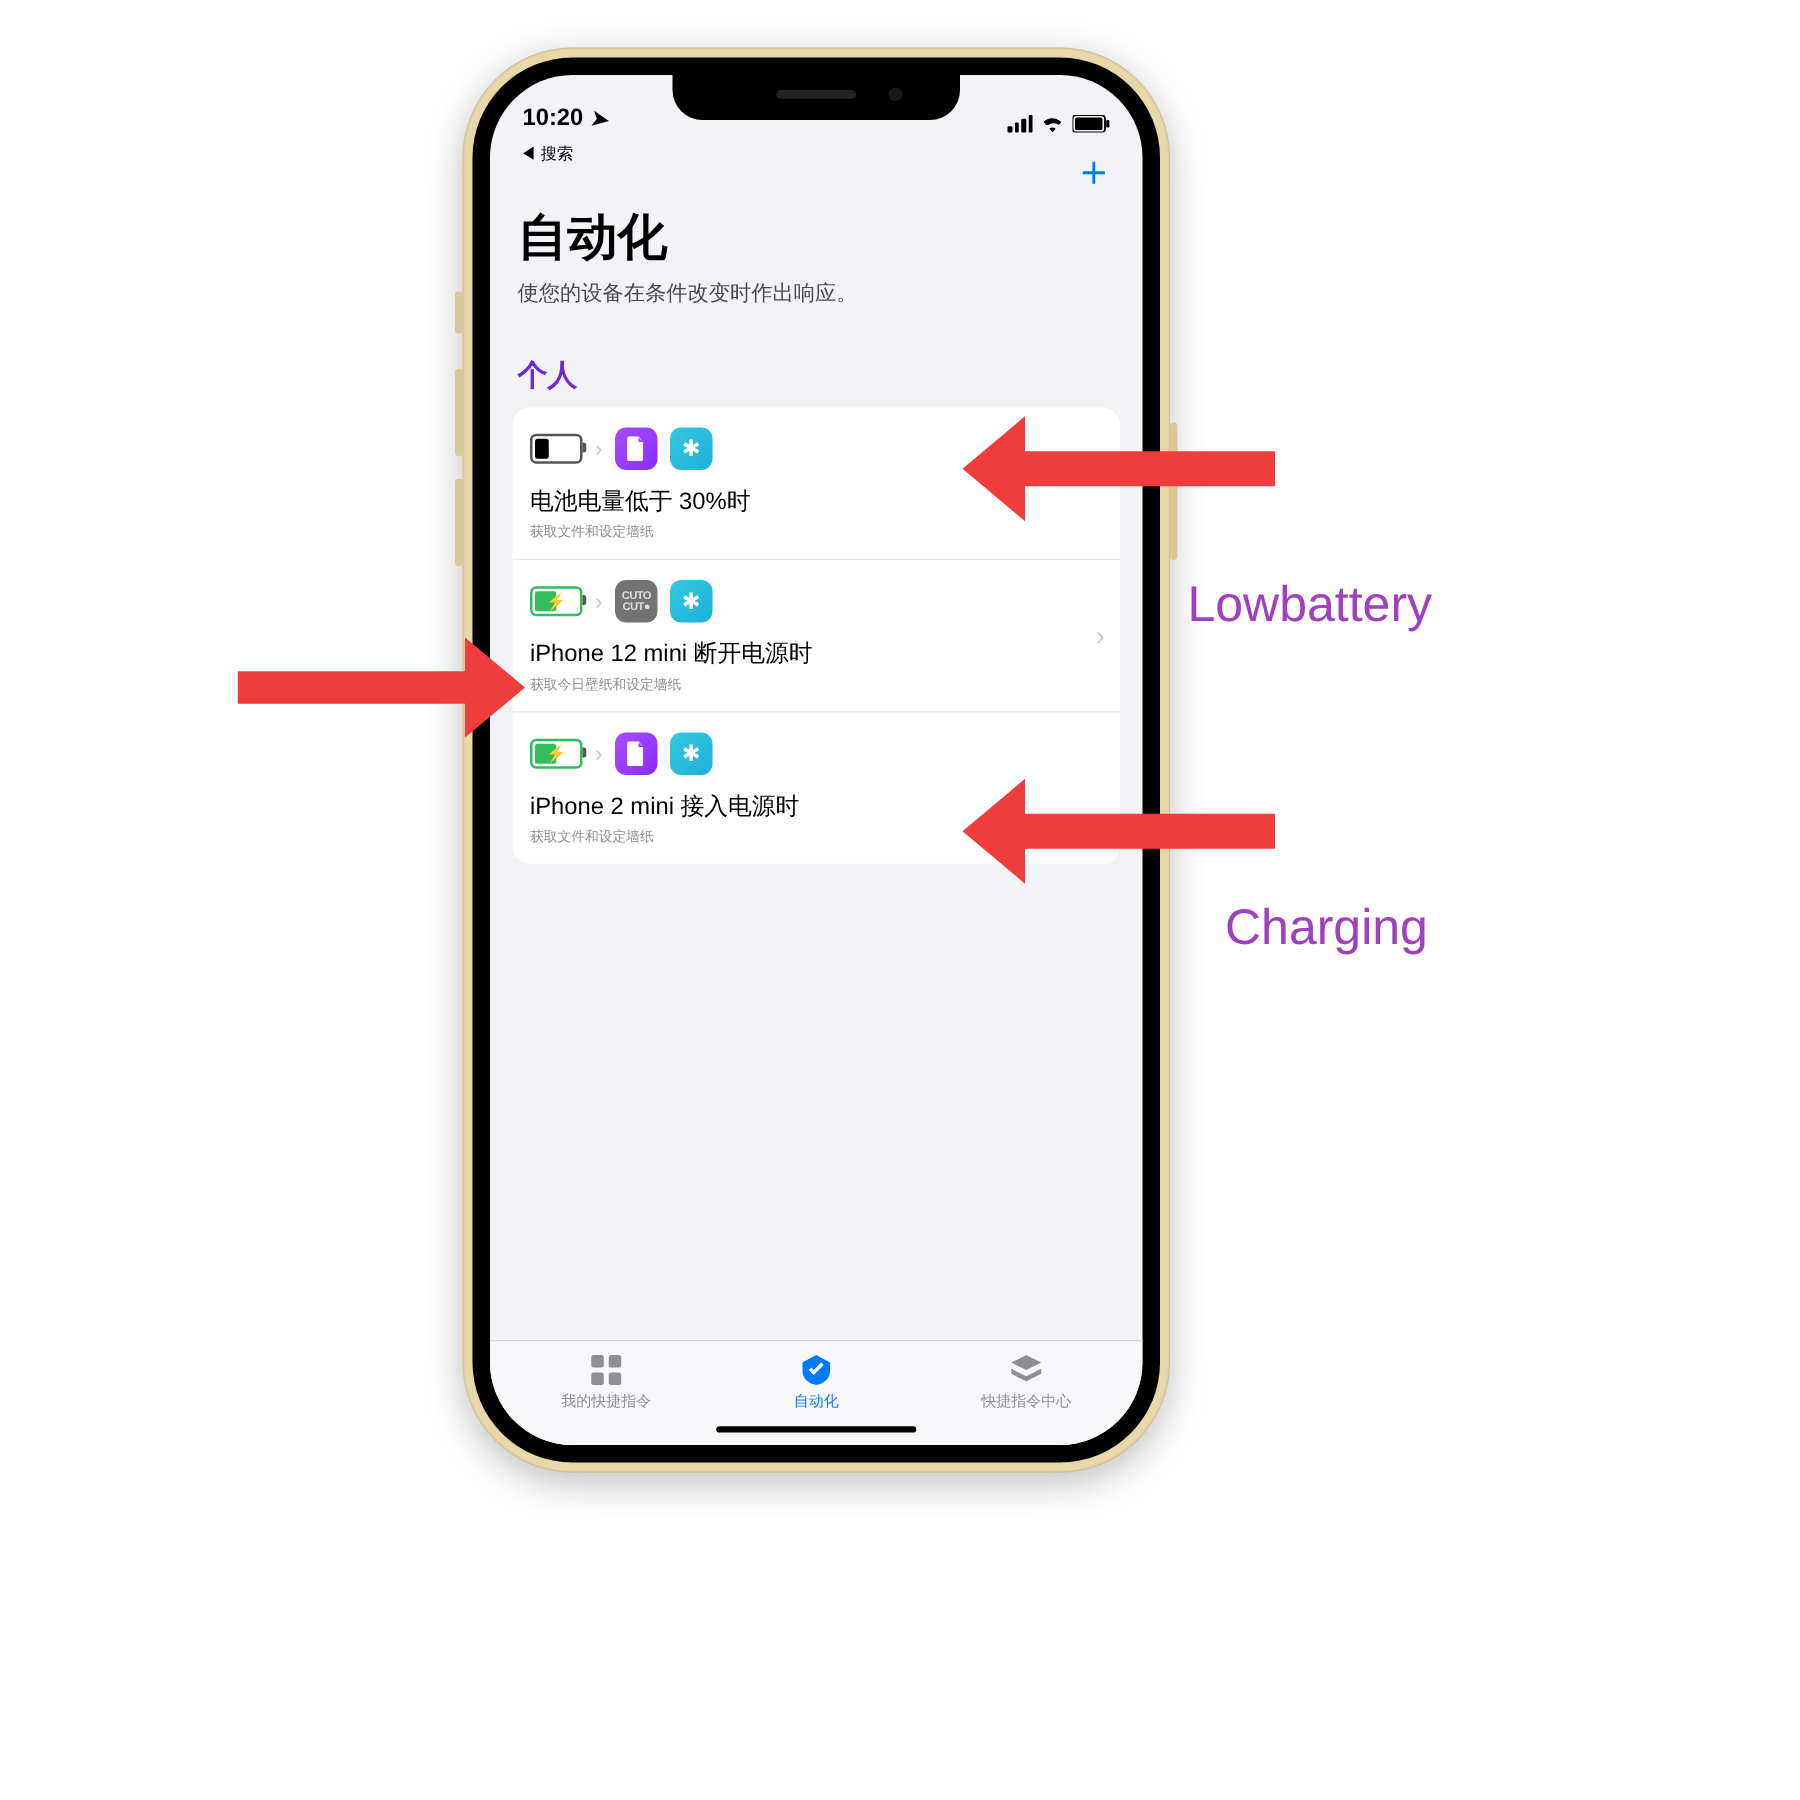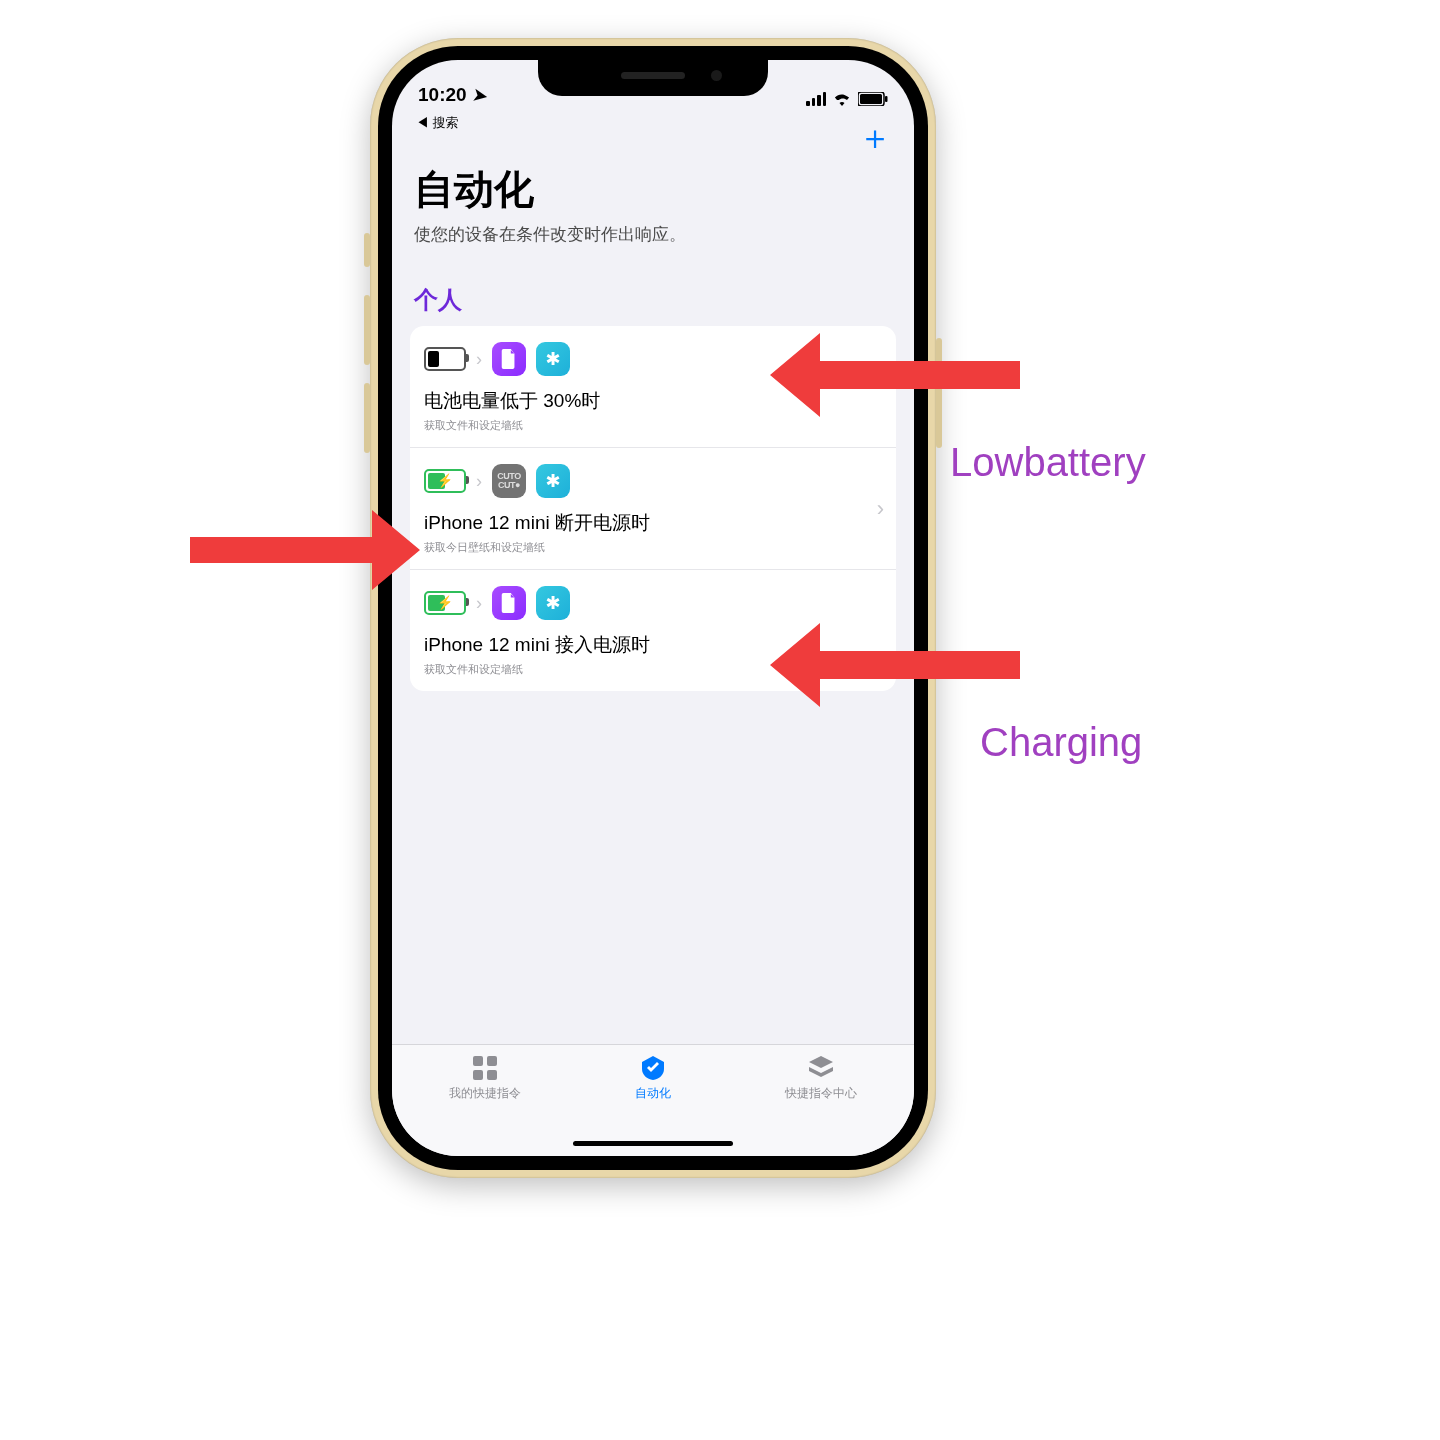--- a/index.html
+++ b/index.html
@@ -230,21 +230,21 @@
     position:absolute; left:2px; top:2px; bottom:2px; width:45%; background:#2fbe5a; border-radius:2px;
   }
   .trigger-charge b {
     position:absolute; left:50%; top:50%; transform:translate(-50%,-52%); color:#000; font-size:13px; font-weight:900;
   }
 
   
   .tabbar {
     position: absolute;
     bottom: 0; left: 0; right: 0;
-    height: 112px;
+    height: 84px;
     background: rgba(248,248,250,.94);
     border-top: 1px solid #d6d6da;
     display: flex;
     justify-content: space-around;
     align-items: flex-start;
     padding-top: 10px;
     box-sizing: border-box;
   }
   .tab {
     display: flex; flex-direction: column; align-items: center; gap: 4px;
@@ -367,21 +367,21 @@
                 <b>⚡</b>
               </span>
             <span class="gly-arrow">›</span>
             <span class="chip chip-purple">
               <svg width="18" height="20" viewBox="0 0 18 22">
                   <path fill="#fff" d="M3 0h8l4 5v15a2 2 0 0 1-2 2H3a2 2 0 0 1-2-2V2a2 2 0 0 1 2-2zm8 1v4h4"></path>
                 </svg>
             </span>
             <span class="chip chip-blue">✱</span>
           </div>
-          <div class="title">iPhone 12 mini 接入电源时</div>
+          <div class="title">iPhone 2 mini 接入电源时</div>
           <div class="sub">获取文件和设定墙纸</div>
         </div>
 
       </div>
 
       <div class="tabbar">
         <div class="tab">
           <span class="ticon">
             <svg width="26" height="26" viewBox="0 0 26 26">
                 <rect x="1" y="1" width="10" height="10" rx="2" fill="#8e8e93"></rect>
@@ -411,21 +411,21 @@
         </div>
         <div class="home-ind"></div>
       </div>
 
     </div>
   </div>
 
   <svg class="anno" style="left:770px; top:315px;" width="250" height="120" viewBox="0 0 250 120">
     <polygon fill="#ef3c3c" points="0,60 50,18 50,46 250,46 250,74 50,74 50,102"></polygon>
   </svg>
-  <div class="anno-text" style="left:950px; top:440px;">Lowbattery</div>
+  <div class="anno-text" style="left:950px; top:462px;">Lowbattery</div>
 
   <svg class="anno" style="left:190px; top:495px;" width="230" height="110" viewBox="0 0 230 110">
     <polygon fill="#ef3c3c" points="230,55 182,15 182,42 0,42 0,68 182,68 182,95"></polygon>
   </svg>
 
   <svg class="anno" style="left:770px; top:605px;" width="250" height="120" viewBox="0 0 250 120">
     <polygon fill="#ef3c3c" points="0,60 50,18 50,46 250,46 250,74 50,74 50,102"></polygon>
   </svg>
   <div class="anno-text" style="left:980px; top:720px;">Charging</div>
 

